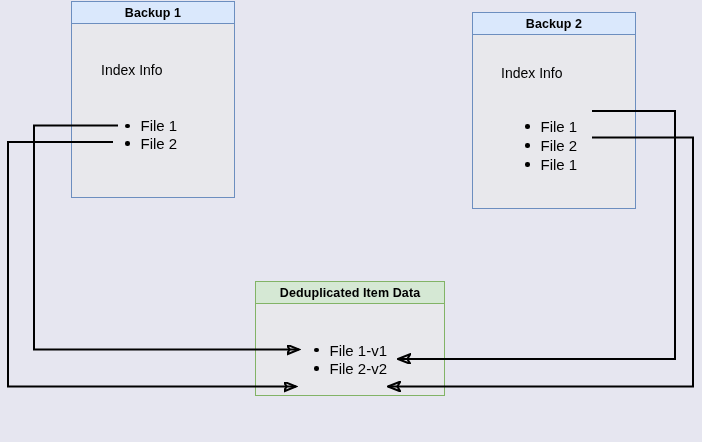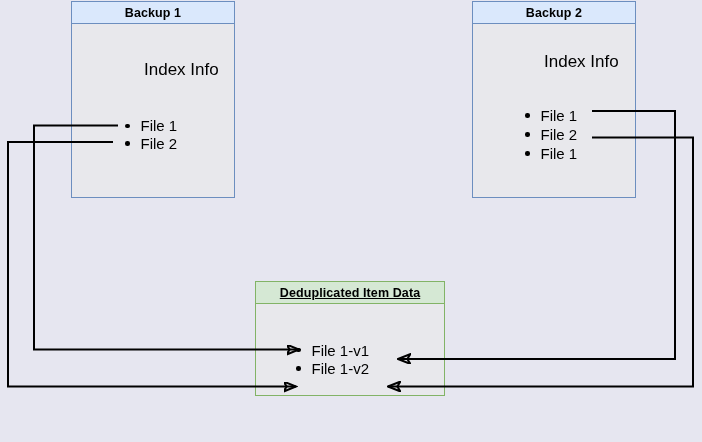--- a/index.html
+++ b/index.html
@@ -22,23 +22,22 @@
     box-sizing:border-box;
     height:22px;
     display:flex; align-items:center; justify-content:center;
     font-size:12.5px; font-weight:bold;
     letter-spacing:0.1px;
   }
   .blue  .box-header { background:#dae8fc; border-bottom:1.5px solid #6c8ebf; }
   .green .box-header { background:#d5e8d4; border-bottom:1.5px solid #82b366; }
   .index-label {
     position:absolute;
-    font-size:17px; line-height:18px;
+    font-size:14px; line-height:18px;
     white-space:nowrap;
-    margin-left:43px;
   }
   .file-list { position:absolute; }
   .bullet-row { display:flex; align-items:center; white-space:nowrap; }
   .rows-b1  .bullet-row { height:17.5px; }
   .rows-b2  .bullet-row { height:19px; }
   .rows-dd  .bullet-row { height:18.2px; }
   .dot {
     width:4.5px; height:4.5px; border-radius:50%;
     background:#000; flex:0 0 auto; margin-right:11px;
   }
@@ -66,53 +65,53 @@
         <span class="dot"></span>
         <span class="item-text">File 1</span>
       </div>
       <div class="bullet-row">
         <span class="dot"></span>
         <span class="item-text">File 2</span>
       </div>
     </div>
   </div>
 
-  <div class="box blue" style="left:472px; top:1px; width:164px; height:197px;">
+  <div class="box blue" style="left:472px; top:12px; width:164px; height:197px;">
     <div class="box-header">
       <span>Backup 2</span>
     </div>
     <div class="index-label" style="left:28px; top:51px;">Index Info</div>
     <div class="file-list rows-b2" style="left:52px; top:104px;">
       <div class="bullet-row">
         <span class="dot"></span>
         <span class="item-text">File 1</span>
       </div>
       <div class="bullet-row">
         <span class="dot"></span>
         <span class="item-text">File 2</span>
       </div>
       <div class="bullet-row">
         <span class="dot"></span>
         <span class="item-text">File 1</span>
       </div>
     </div>
   </div>
 
-  <div class="box green" style="left:255px; top:281px; width:190px; height:115px;text-decoration:underline;">
+  <div class="box green" style="left:255px; top:281px; width:190px; height:115px;">
     <div class="box-header">
       <span>Deduplicated Item Data</span>
     </div>
-    <div class="file-list rows-dd" style="left:40px; top:59px;">
+    <div class="file-list rows-dd" style="left:58px; top:59px;">
       <div class="bullet-row">
         <span class="dot"></span>
         <span class="item-text">File 1-v1</span>
       </div>
       <div class="bullet-row">
         <span class="dot"></span>
-        <span class="item-text">File 1-v2</span>
+        <span class="item-text">File 2-v2</span>
       </div>
     </div>
   </div>
 
   <svg class="connector-layer" width="702" height="442" viewBox="0 0 702 442">
     <defs>
       <marker id="arrowhead" markerUnits="userSpaceOnUse" markerWidth="14" markerHeight="11" refX="12.5" refY="5" orient="auto">
         <path d="M0,0 L12.5,5 L0,10 L3.2,5 Z" fill="#000" stroke="none"></path>
       </marker>
     </defs>

